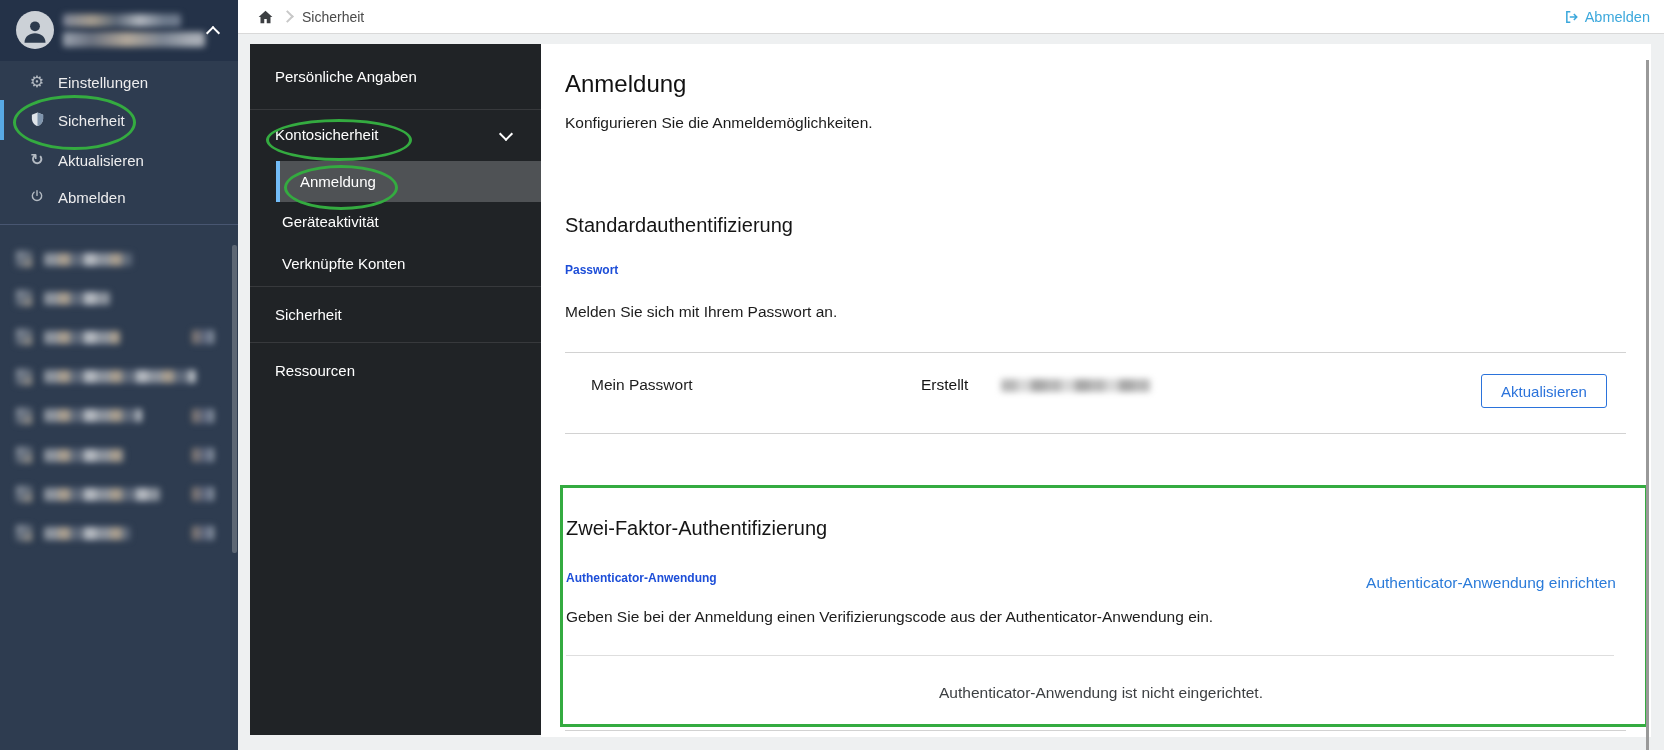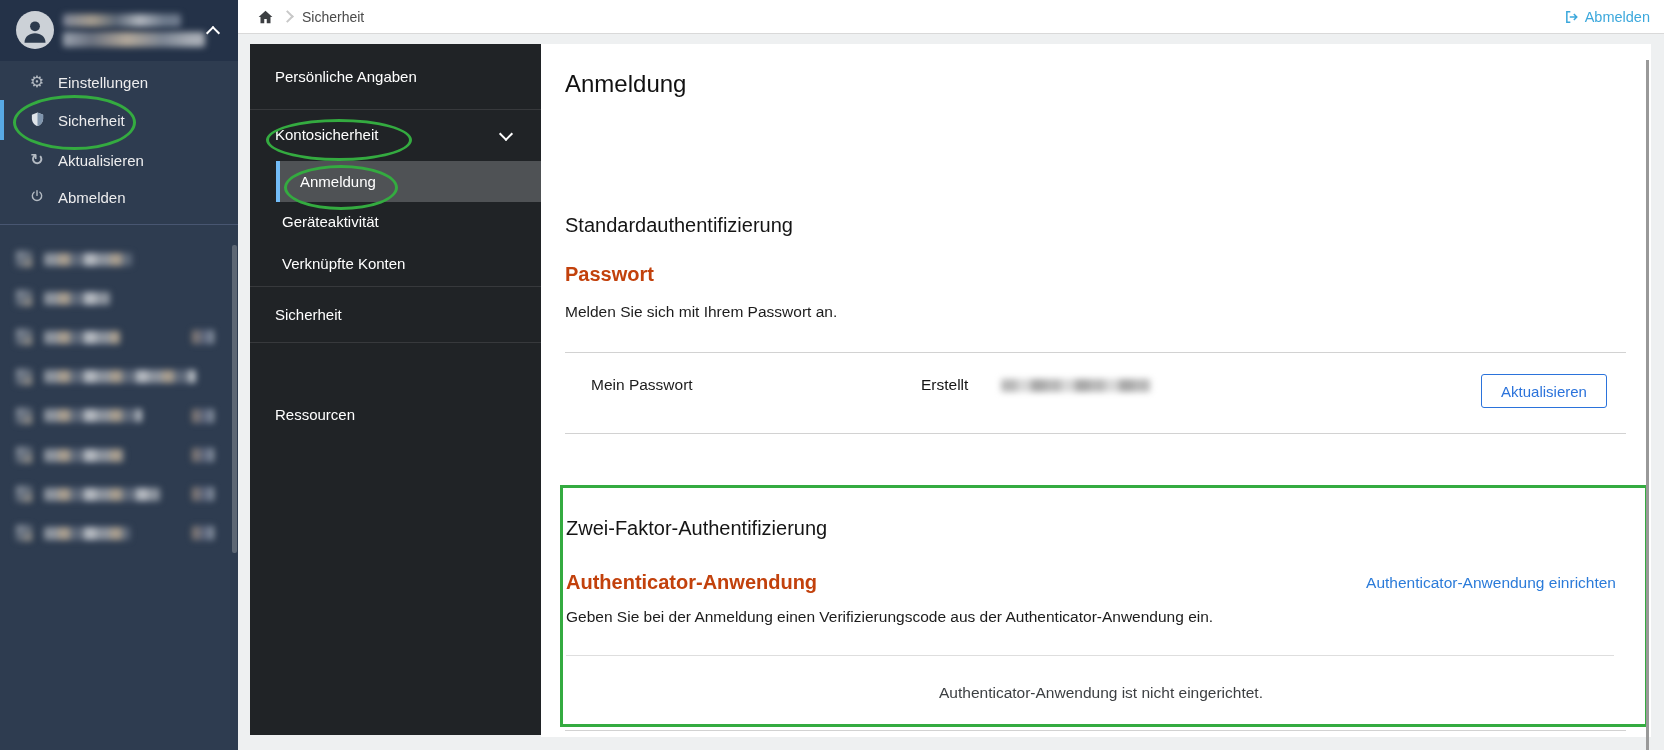--- a/index.html
+++ b/index.html
@@ -44,21 +44,21 @@
   .nav-div{position:absolute;left:0;width:291px;height:1px;background:#37393c;}
   .nav-sub{padding-left:32px;}
   .nav-sel{left:26px;width:265px;background:#4f5255;border-left:4px solid var(--nav_selected_border,#73bcf7);padding-left:20px;}
   .nav-caret{position:absolute;right:30px;}
 
   
   .content{position:absolute;left:541px;top:44px;width:1110px;height:693px;background:#fff;}
   .abs{position:absolute;}
   .h1{font-size:24px;font-weight:500;color:#111;}
   .h2{font-size:20px;font-weight:500;color:#151515;}
-  .h3{font-size:20px;font-weight:700;color:#c2410c;}
+  .h3{font-size:12px;font-weight:700;color:#1d4ed8;}
   .body-txt{font-size:15.5px;color:#1c1c1c;}
   .hr{position:absolute;height:1px;background:#d2d2d2;}
   .bold-lbl{font-size:15.5px;font-weight:400;color:#151515;}
   .blur-date{position:absolute;left:1001px;top:379px;width:150px;height:13px;
     background:repeating-linear-gradient(90deg,#b9b9b9 0 16px,#d8d8d8 16px 30px,#a8a8a8 30px 44px);}
   .btn-secondary{position:absolute;left:1481px;top:374px;width:126px;height:34px;background:#fff;
     border:1px solid var(--button_blue,#2b73db);border-radius:3px;color:var(--button_blue,#2b73db);
     font-size:15px;font-family:"Liberation Sans",sans-serif;cursor:pointer;}
   .link{color:var(--link,#2b7bd9);font-size:15.5px;cursor:pointer;text-decoration:none;}
 
@@ -190,28 +190,29 @@
       <span>Geräteaktivität</span>
     </div>
     <div class="nav-item nav-sub" style="top:196px;height:46px;">
       <span>Verknüpfte Konten</span>
     </div>
     <div class="nav-div" style="top:242px;"></div>
     <div class="nav-item" style="top:242px;height:56px;">
       <span>Sicherheit</span>
     </div>
     <div class="nav-div" style="top:298px;"></div>
-    <div class="nav-item" style="top:298px;height:56px;margin-top:44px;">
+    <div class="nav-item" style="top:298px;height:56px;">
       <span>Ressourcen</span>
     </div>
   </div>
 
   <div class="content"></div>
 
   <div class="abs h1" style="left:565px;top:70px;">Anmeldung</div>
+  <div class="abs body-txt" style="left:565px;top:114px;">Konfigurieren Sie die Anmeldemöglichkeiten.</div>
 
   <div class="abs h2" style="left:565px;top:214px;">Standardauthentifizierung</div>
   <div class="abs h3" style="left:565px;top:263px;">Passwort</div>
   <div class="abs body-txt" style="left:565px;top:303px;">Melden Sie sich mit Ihrem Passwort an.</div>
 
   <div class="hr" style="left:565px;top:352px;width:1061px;"></div>
   <div class="abs body-txt" style="left:591px;top:376px;">Mein Passwort</div>
   <div class="abs bold-lbl" style="left:921px;top:376px;">Erstellt</div>
   <div class="blur-date blur"></div>
   <button class="btn-secondary">Aktualisieren</button>

